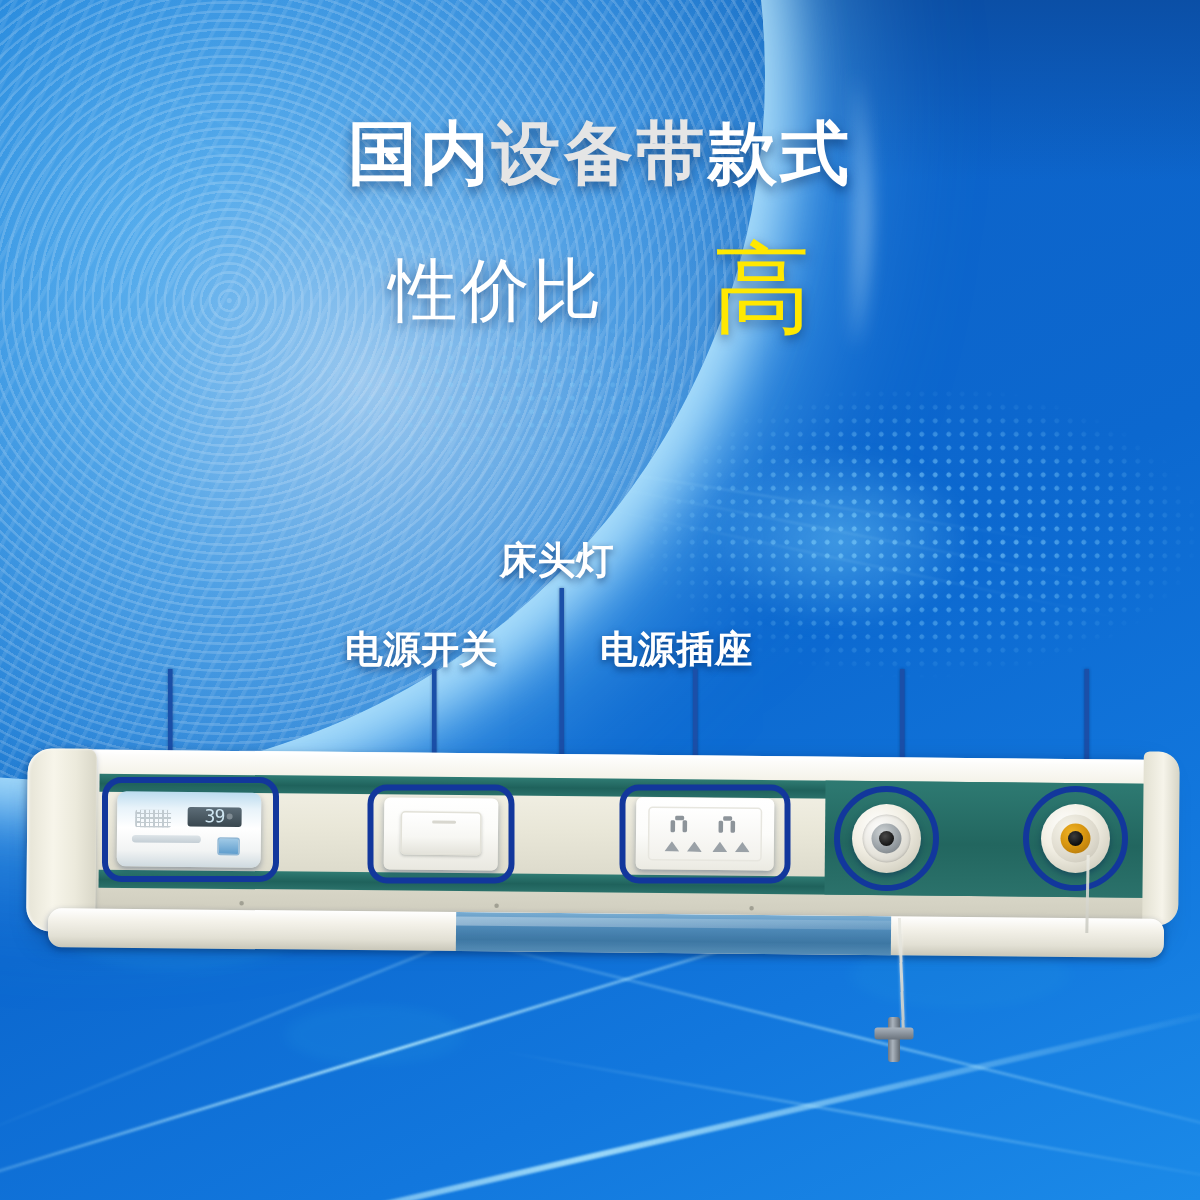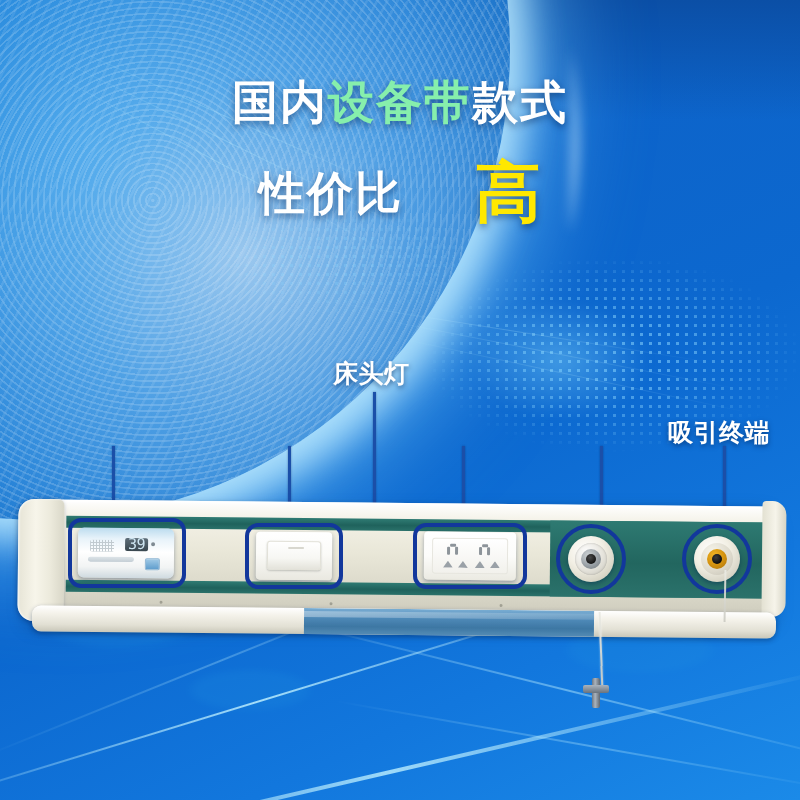--- a/index.html
+++ b/index.html
@@ -101,23 +101,23 @@
   }
 
   
   .headline{ position:absolute; left:0; top:78px; width:800px; text-align:center; }
   .hl-line1{
     font-size:46px; font-weight:bold; letter-spacing:2px; line-height:1.05;
     white-space:nowrap;
     text-shadow:0 3px 7px rgba(2,35,85,.55);
   }
   .hl-line1 .w{ color:#ffffff; }
-  .hl-line1 .y{ color:#86efac;margin-top:40px; }
+  .hl-line1 .y{ color:#e5e5e5;margin-top:40px; }
   .hl-line2{
-    margin-top:22px; font-size:46px; font-weight:bold; letter-spacing:2px;
+    margin-top:22px; font-size:46px; font-weight:normal; letter-spacing:2px;
     white-space:nowrap; text-shadow:0 3px 7px rgba(2,35,85,.55);
   }
   .hl-line2 .w{ color:#ffffff; }
   .hl-line2 .big{
     color:#ffe800; font-size:66px; margin-left:72px; vertical-align:-6px;
     letter-spacing:0;
   }
 
   
   .callout{
@@ -212,25 +212,25 @@
     box-shadow:0 2px 4px rgba(0,30,80,.35);
     transform:rotate(.6deg);
   }
   .ic-grille{
     position:absolute; left:12px; top:12px; width:24px; height:12px;
     background:repeating-linear-gradient(0deg,#b9c3c9 0 1px,rgba(0,0,0,0) 1px 3px),
                repeating-linear-gradient(90deg,#b9c3c9 0 1px,rgba(0,0,0,0) 1px 3px);
     opacity:.85; border-radius:2px;
   }
   .ic-display{
-    position:absolute; left:47px; top:10px; width:23px; height:13px;
+    position:absolute; left:47px; top:10px; width:36px; height:13px;
     background:linear-gradient(180deg,#5d6d78,#39474f);
     border-radius:2px; color:#cfe6f2;
     font-family:"DejaVu Sans Mono","Liberation Mono",monospace;
-    font-size:15px; line-height:13px; text-align:center; letter-spacing:-.5px;
+    font-size:12px; line-height:13px; text-align:center; letter-spacing:-.5px;
   }
   .ic-led{
     position:absolute; left:73px; top:14px; width:4px; height:4px;
     border-radius:50%; background:#7f8b93;
   }
   .ic-slot{
     position:absolute; left:10px; top:29px; width:46px; height:5px;
     background:linear-gradient(180deg,#dde4e8,#c4ced5); border-radius:3px;
   }
   .ic-btn{
@@ -396,22 +396,23 @@
 
   <div class="headline">
     <div class="hl-line1">
       <span class="w">国内</span><span class="y">设备带</span><span class="w">款式</span>
     </div>
     <div class="hl-line2">
       <span class="w">性价比</span><span class="big">高</span>
     </div>
   </div>
 
+  <div class="callout" style="left:230px; top:416px;">电源开关</div>
   <div class="callout" style="left:333px; top:357px;">床头灯</div>
-  <div class="callout" style="left:668px; top:416px;">吸引终端</div>
+  <div class="callout" style="left:400px; top:416px;">电源插座</div>
 
   <div class="leader" style="left:112px; top:446px; height:82px;"></div>
   <div class="leader" style="left:288px; top:446px; height:88px;"></div>
   <div class="leader" style="left:373px; top:392px; height:208px;"></div>
   <div class="leader" style="left:462px; top:446px; height:86px;"></div>
   <div class="leader" style="left:600px; top:446px; height:92px;"></div>
   <div class="leader" style="left:723px; top:446px; height:92px;"></div>
 
   <div class="panel-wrap">
     <div class="panel-shadow"></div>

